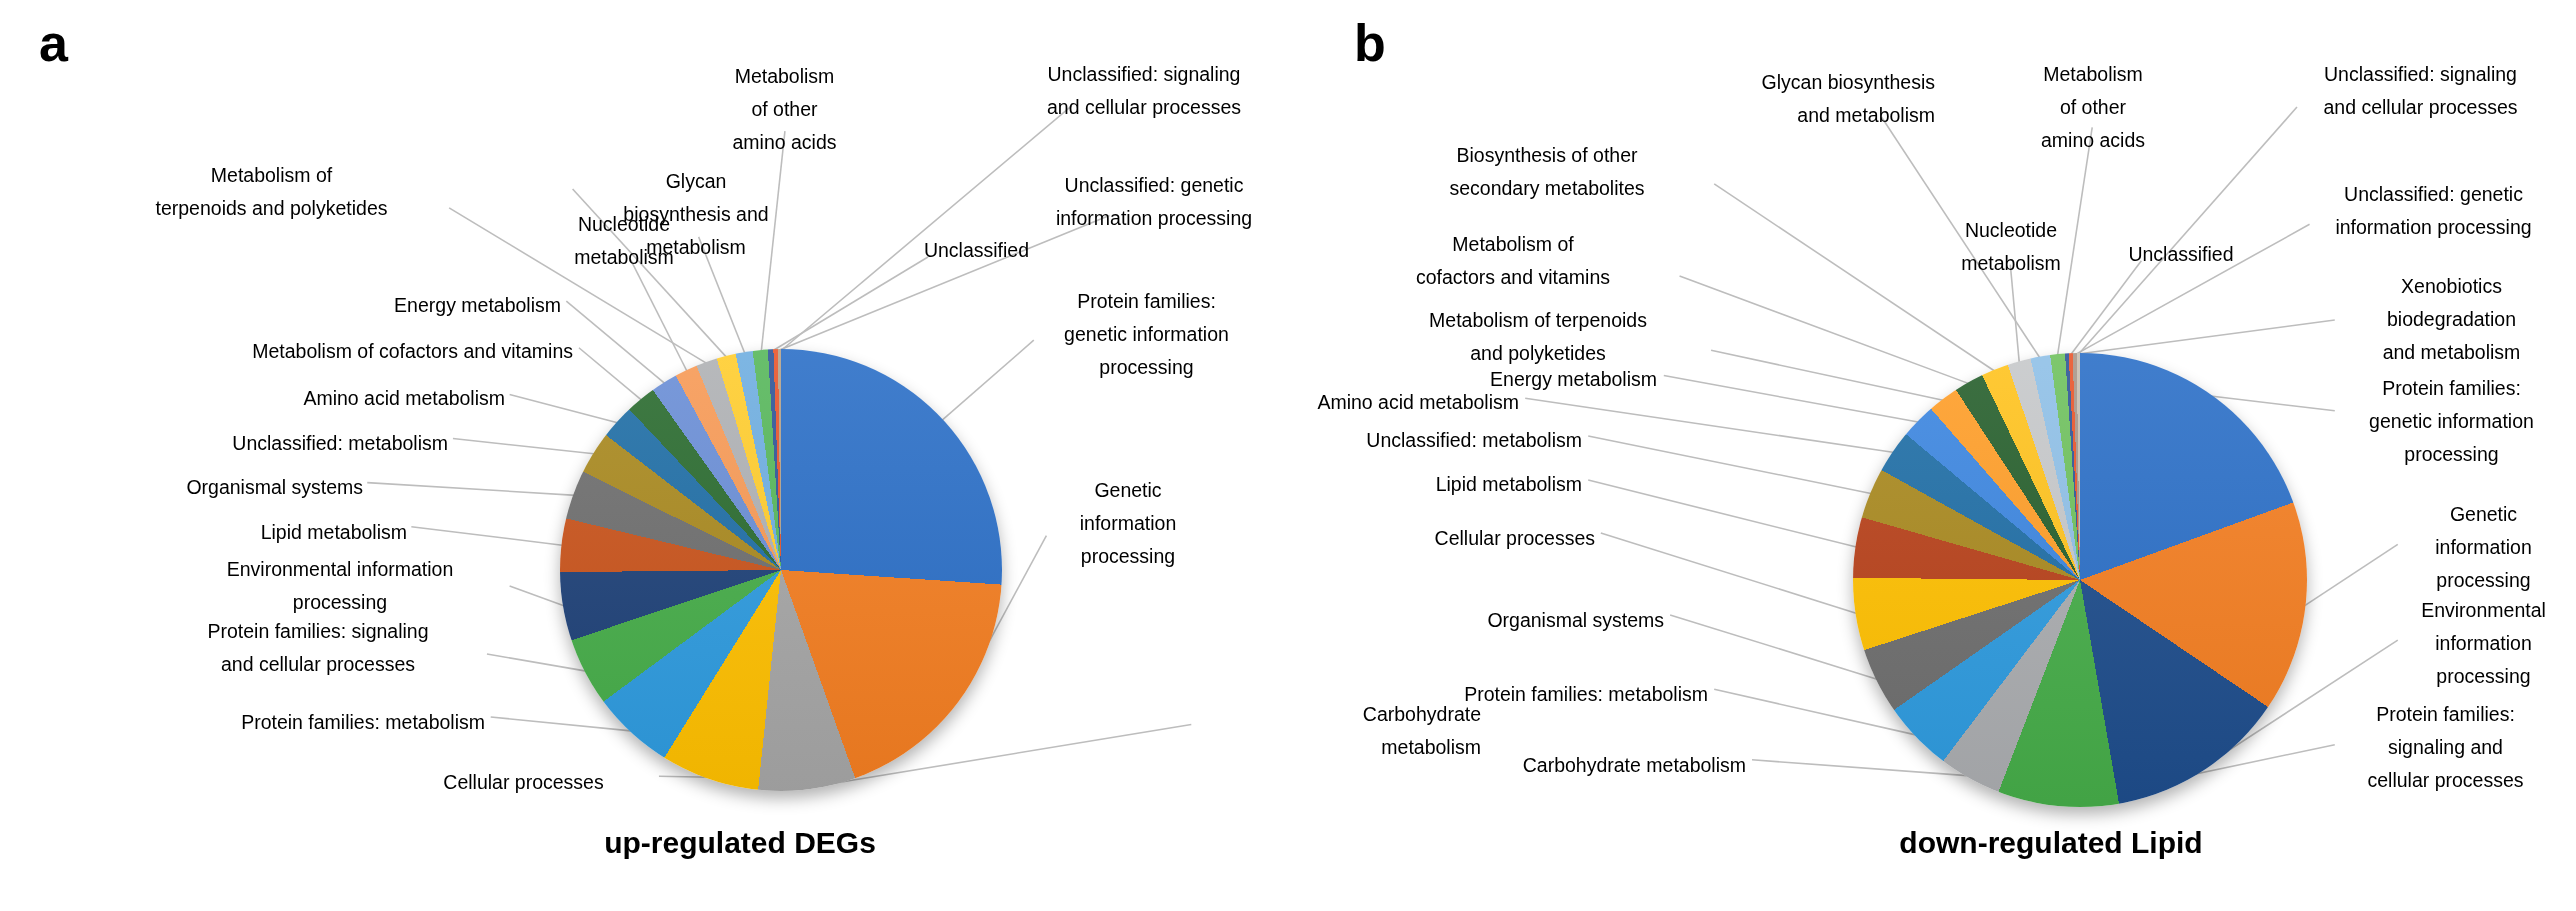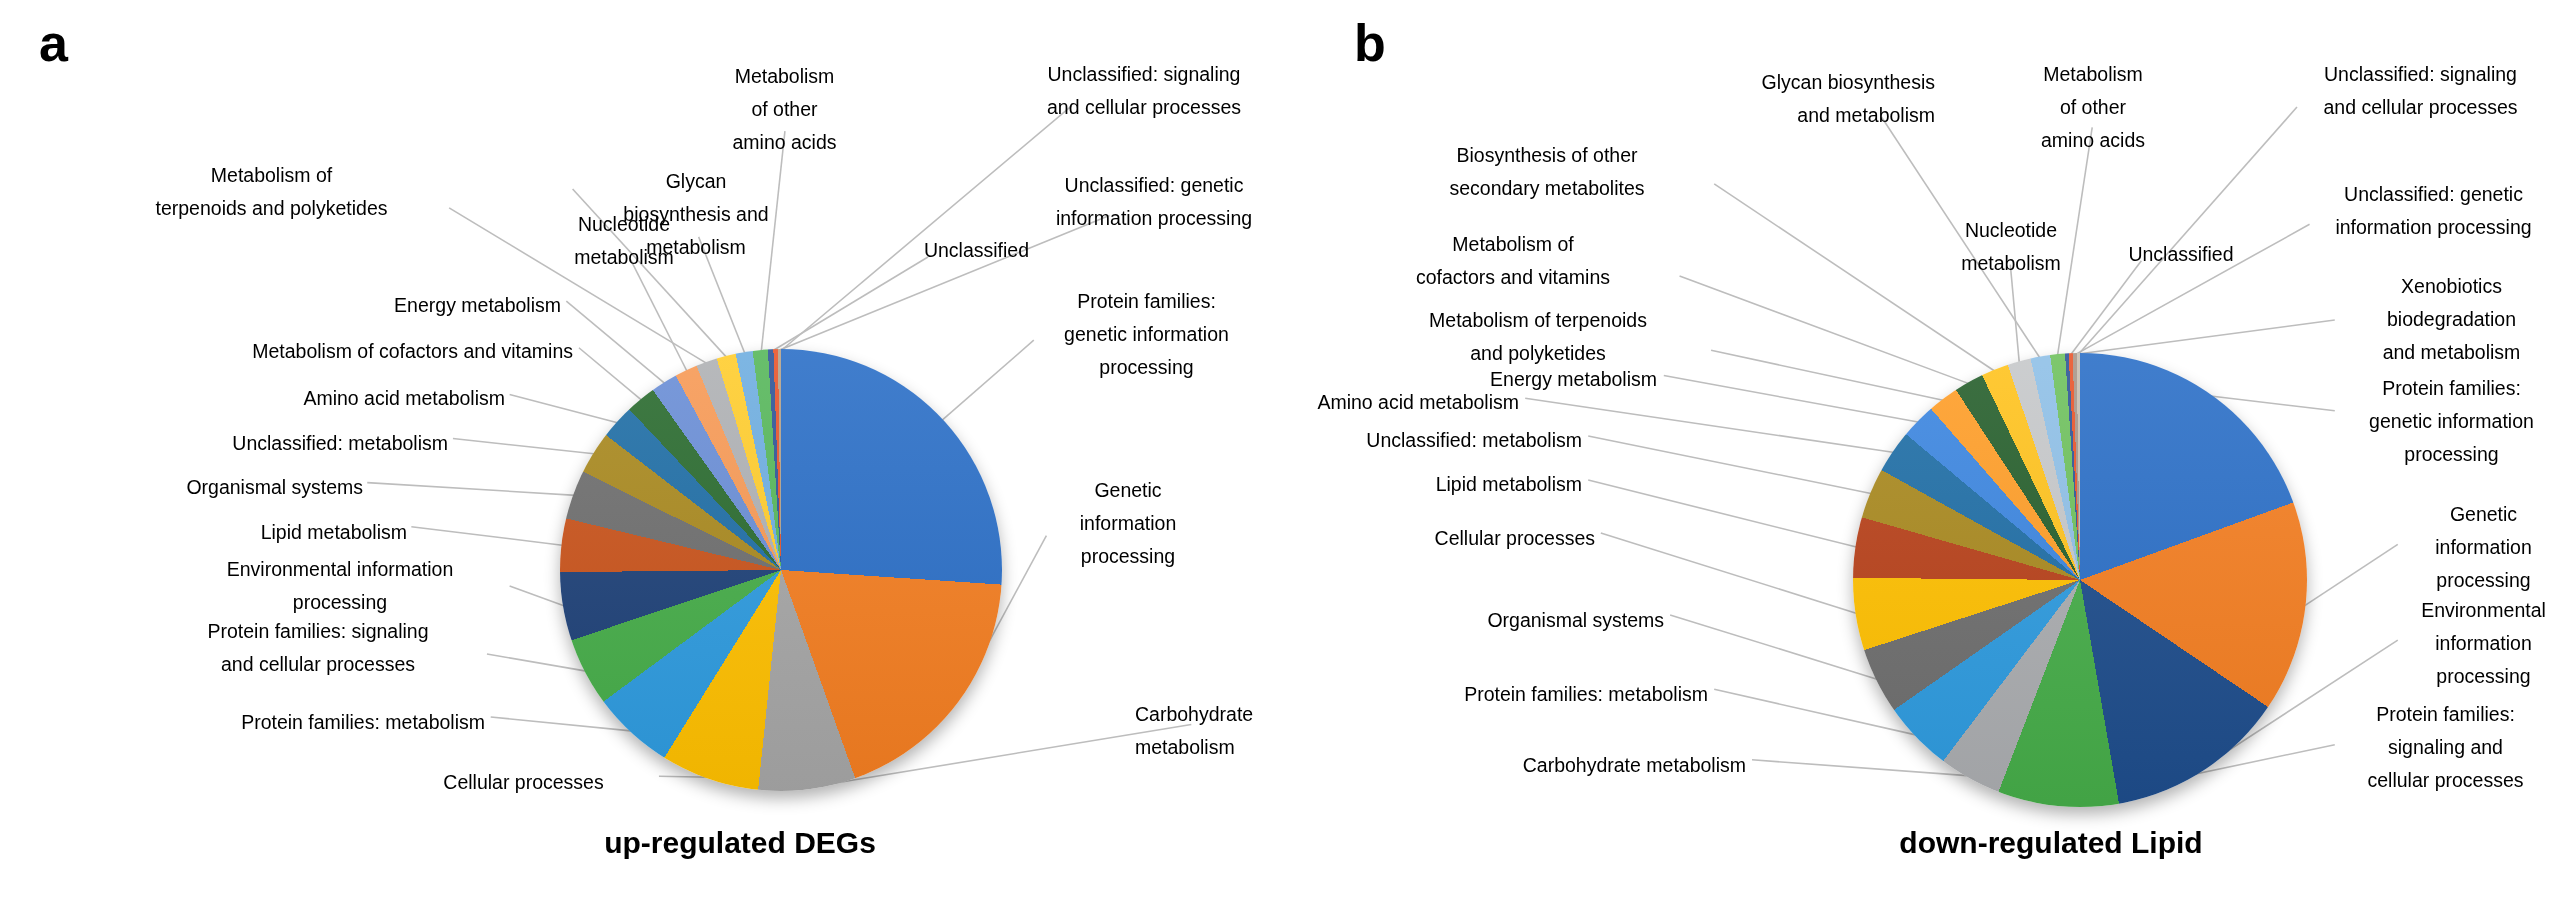--- a/index.html
+++ b/index.html
@@ -119,21 +119,21 @@
 and cellular processes</div>
   <div class="callout" style="left:990px;top:169px;width:328px;text-align:center;">Unclassified: genetic
 information processing</div>
   <div class="callout" style="left:882px;top:234px;width:189px;text-align:center;">Unclassified</div>
   <div class="callout" style="left:1008px;top:285px;width:277px;text-align:center;">Protein families:
 genetic information
 processing</div>
   <div class="callout" style="left:1008px;top:474px;width:240px;text-align:center;">Genetic
 information
 processing</div>
-  <div class="callout" style="left:1135px;top:698px;width:290px;text-align:left;">Carbohydrate
+  <div class="callout" style="left:1191px;top:698px;width:290px;text-align:right;">Carbohydrate
 metabolism</div>
 
   <div class="caption" style="left:488px;top:826px;width:504px;">up-regulated DEGs</div>
 
   <div class="callout" style="left:1620px;top:66px;width:315px;text-align:right;">Glycan biosynthesis
 and metabolism</div>
   <div class="callout" style="left:1383px;top:139px;width:328px;text-align:center;">Biosynthesis of other
 secondary metabolites</div>
   <div class="callout" style="left:1349px;top:228px;width:328px;text-align:center;">Metabolism of
 cofactors and vitamins</div>

